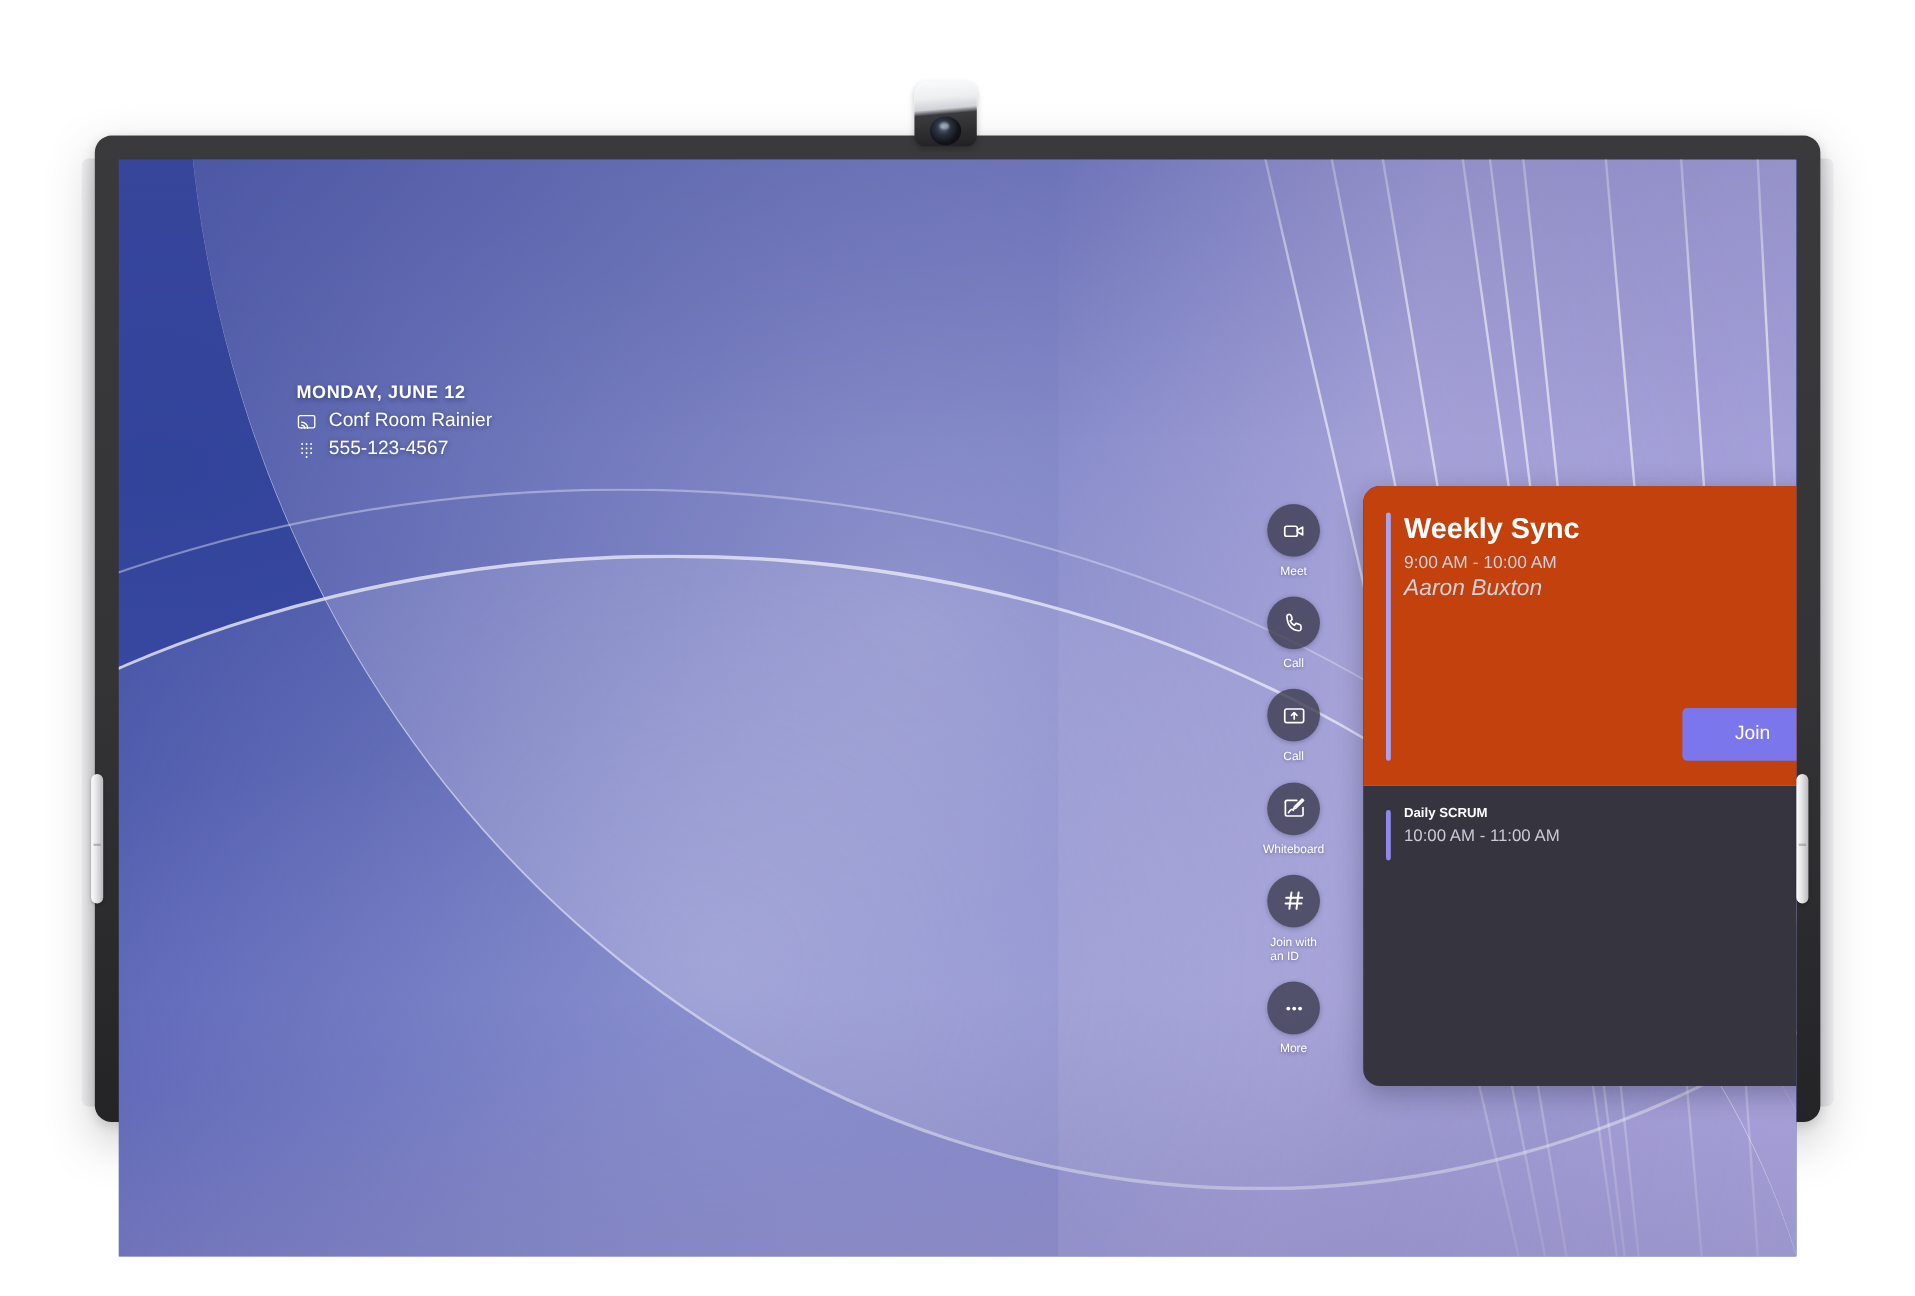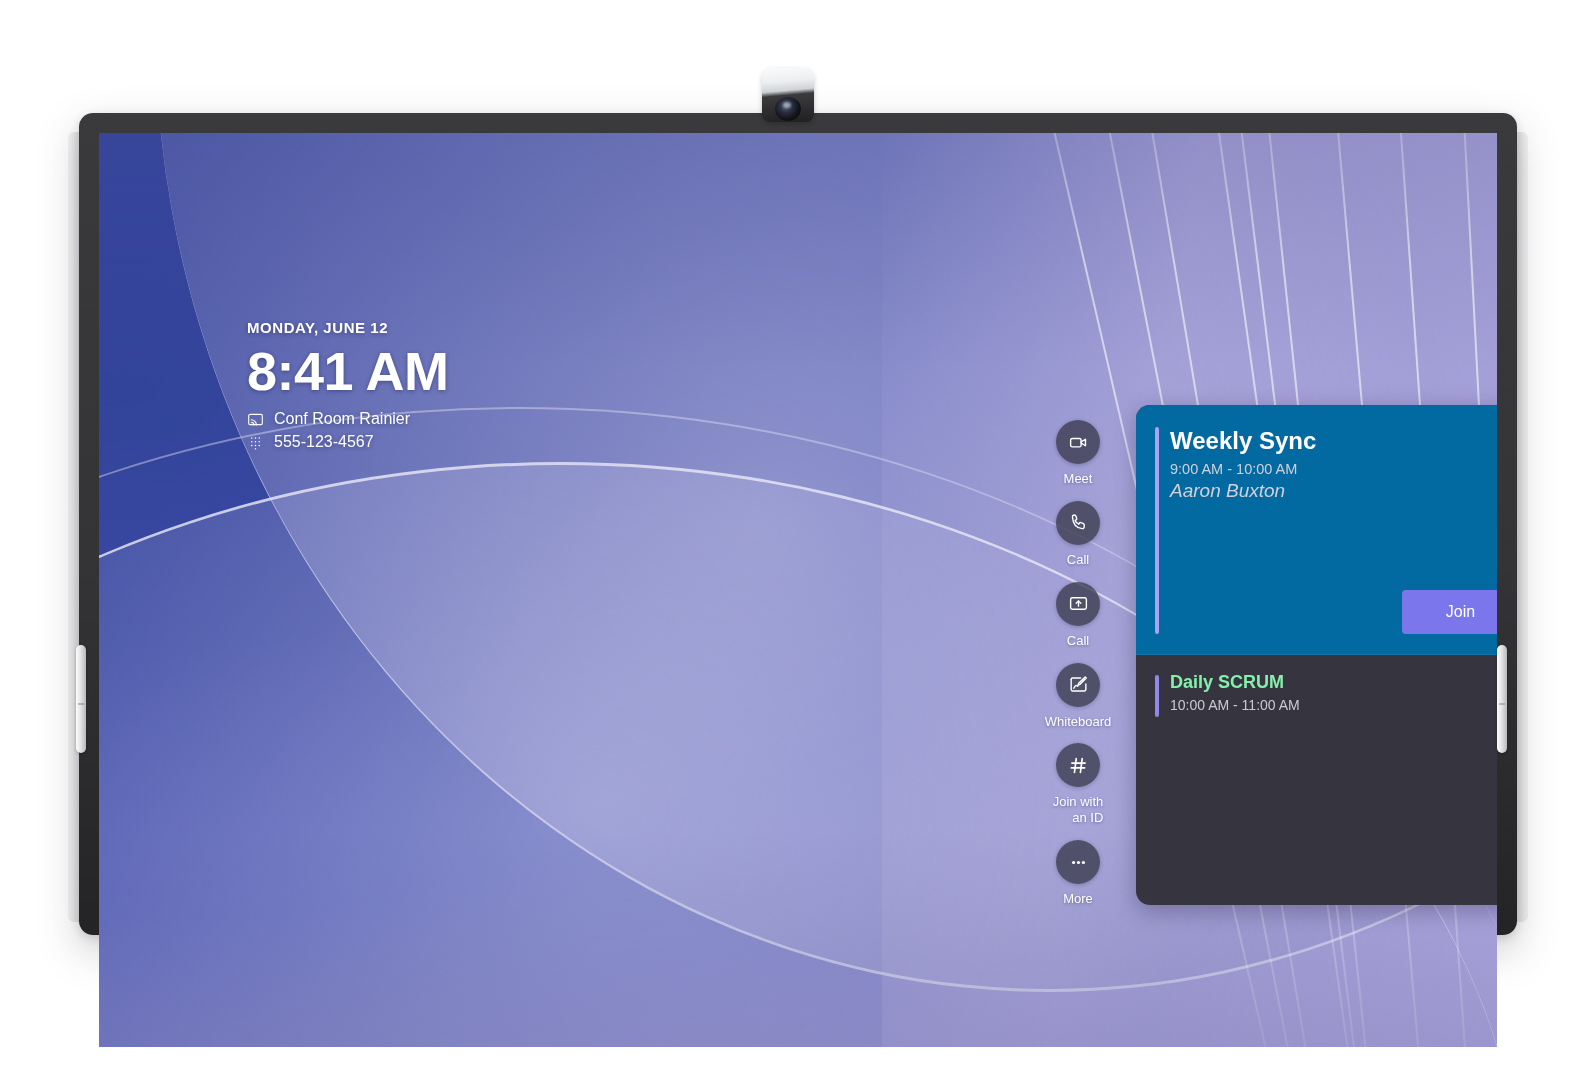--- a/index.html
+++ b/index.html
@@ -234,23 +234,23 @@
     height: 44px;
     border-radius: 50%;
     background: rgba(60,60,80,0.80);
     display: flex;
     align-items: center;
     justify-content: center;
     box-shadow: 0 1px 4px rgba(25,25,55,0.28);
   }
   .rail-label {
     margin-top: 7px;
-    font-size: 13px;
+    font-size: 10px;
     color: #ffffff;
-    text-align: right;
+    text-align: left;
     line-height: 1.22;
     text-shadow: 0 1px 3px rgba(20,25,70,0.40);
     white-space: pre-line;
   }
 
   
 
   .panel {
     position: absolute;
     left: 1037px;
@@ -260,21 +260,21 @@
     background: #36353f;
     border-radius: 14px;
     box-shadow: 0 6px 22px rgba(20,20,45,0.30);
     overflow: hidden;
     z-index: 12;
   }
 
   .panel-hero {
     position: relative;
     height: 250px;
-    background: #0369a1;
+    background: #c2410c;
     border-bottom: 1px solid rgba(255,255,255,0.07);
     padding-left: 48px;
   }
   .hero-bar {
     position: absolute;
     left: 19px;
     top: 22px;
     width: 4px;
     height: 207px;
     border-radius: 2px;
@@ -333,23 +333,23 @@
   }
   .mtg-bar {
     position: absolute;
     left: 19px;
     top: 20px;
     width: 4px;
     height: 42px;
     border-radius: 2px;
   }
   .mtg-title {
-    font-size: 18px;
+    font-size: 11px;
     font-weight: bold;
-    color: #86efac;
+    color: #ffffff;
     margin-bottom: 4px;
   }
   .mtg-time {
     font-size: 14px;
     color: #cbc9d4;
   }
 </style>
 </head>
 <body>
 
@@ -384,21 +384,20 @@
         <div class="streak" style="left: 46%; transform: rotate(-7deg);"></div>
         <div class="streak" style="left: 52%; transform: rotate(-6deg);"></div>
         <div class="streak" style="left: 66%; transform: rotate(-5deg);"></div>
         <div class="streak" style="left: 79%; transform: rotate(-4deg);"></div>
         <div class="streak" style="left: 92%; transform: rotate(-3deg);"></div>
       </div>
     <div class="wp-vignette"></div>
 
     <div class="clock-block">
       <div class="clock-date">MONDAY, JUNE 12</div>
-      <div class="clock-time">8:41 AM</div>
 
       <div class="room-row">
         <span class="ico">
           <svg viewBox="0 0 20 20" width="17" height="17" fill="none" stroke="#ffffff" stroke-width="1.3">
             <rect x="2" y="4" width="16" height="12" rx="1.6"></rect>
             <path d="M5 13.2a3.2 3.2 0 0 1 3.2 3.2" stroke-linecap="round"></path>
             <path d="M5 10.3a6.1 6.1 0 0 1 6.1 6.1" stroke-linecap="round"></path>
             <circle cx="5.1" cy="15.9" r="0.85" fill="#ffffff" stroke="none"></circle>
           </svg>
         </span>

